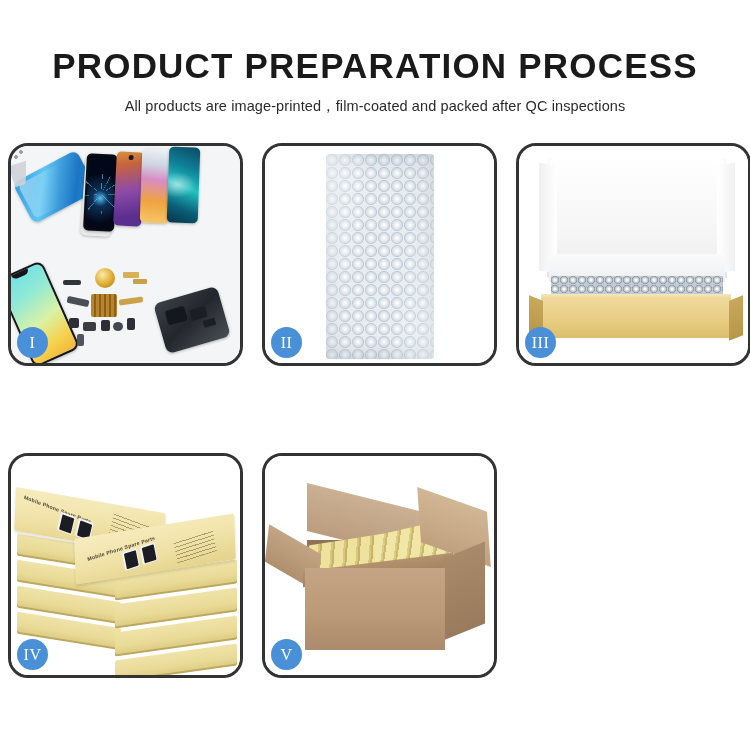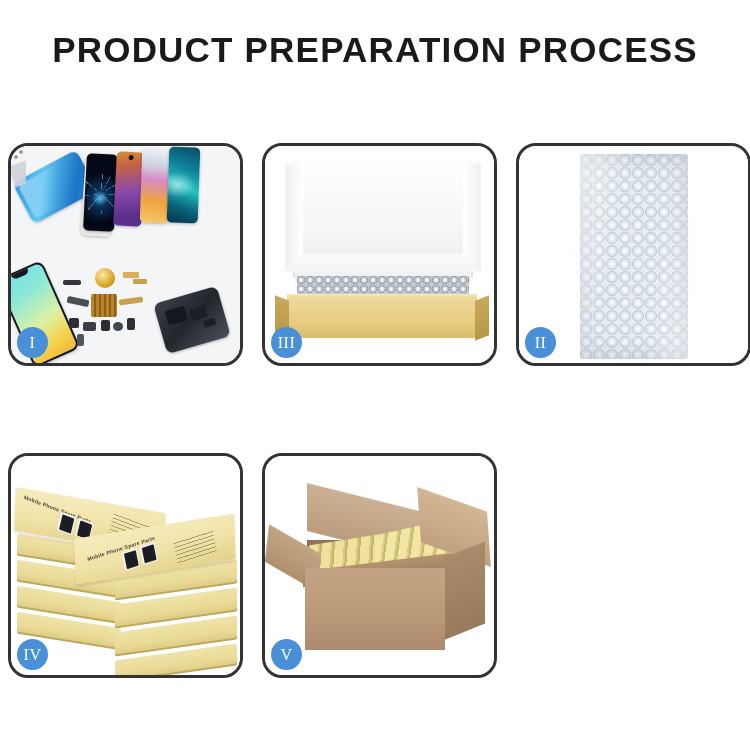--- a/index.html
+++ b/index.html
@@ -9,21 +9,21 @@
     height: 750px;
     background: #ffffff;
     font-family: "Liberation Sans", sans-serif;
     overflow: hidden;
     position: relative;
   }
 
   .page { width: 750px; height: 750px; position: relative; background:#fff; }
 
   
-  .header { padding-top: 32px; text-align: center; }
+  .header { padding-top: 48px; text-align: center; }
 
   .title {
     font-family: "Liberation Sans", sans-serif;
     font-size: 35px;
     font-weight: bold;
     letter-spacing: 1.2px;
     color: #1a1a1a;
     line-height: 1.05;
     white-space: nowrap;
   }
@@ -439,20 +439,21 @@
     background: rgba(120,96,70,.45);
   }
 </style>
 </head>
 <body>
 
 <div class="page">
 
   <div class="header">
     <div class="title">PRODUCT PREPARATION PROCESS</div>
+    <div class="subtitle">All products are image-printed，film-coated and packed after QC inspections</div>
   </div>
 
   <div class="grid">
 
     <div class="panel">
       <div class="panel-media p1">
         <div class="phone ph-blue-film"></div>
         <div class="phone ph-white-back"></div>
         <div class="phone ph-black"></div>
         <div class="phone ph-purple"></div>
@@ -473,36 +474,36 @@
         <div class="part part-sm4"></div>
         <div class="part part-sm5"></div>
         <div class="part part-sm6"></div>
         <div class="part-screws"></div>
         <div class="part-tweezer"></div>
       </div>
       <div class="badge">I</div>
     </div>
 
     <div class="panel">
+      <div class="panel-media p2">
+        <div class="bw-halo"></div>
+        <div class="bubblewrap"></div>
+      </div>
+      <div class="badge">II</div>
+    </div>
+
+    <div class="panel">
       <div class="panel-media p3">
         <div class="box3-lid"></div>
         <div class="box3-foam"></div>
         <div class="box3-bubbles"></div>
         <div class="box3-rim"></div>
         <div class="box3-body"></div>
       </div>
       <div class="badge">III</div>
-    </div>
-
-    <div class="panel">
-      <div class="panel-media p2">
-        <div class="bw-halo"></div>
-        <div class="bubblewrap"></div>
-      </div>
-      <div class="badge">II</div>
     </div>
 
     <div class="panel">
       <div class="panel-media p4">
         <div class="stack">
           <div class="sbox sb-edge sb-l1"></div>
           <div class="sbox sb-edge sb-l2"></div>
           <div class="sbox sb-edge sb-l3"></div>
           <div class="sbox sb-edge sb-l4"></div>
           <div class="sbox sb-edge sb-r1"></div>

